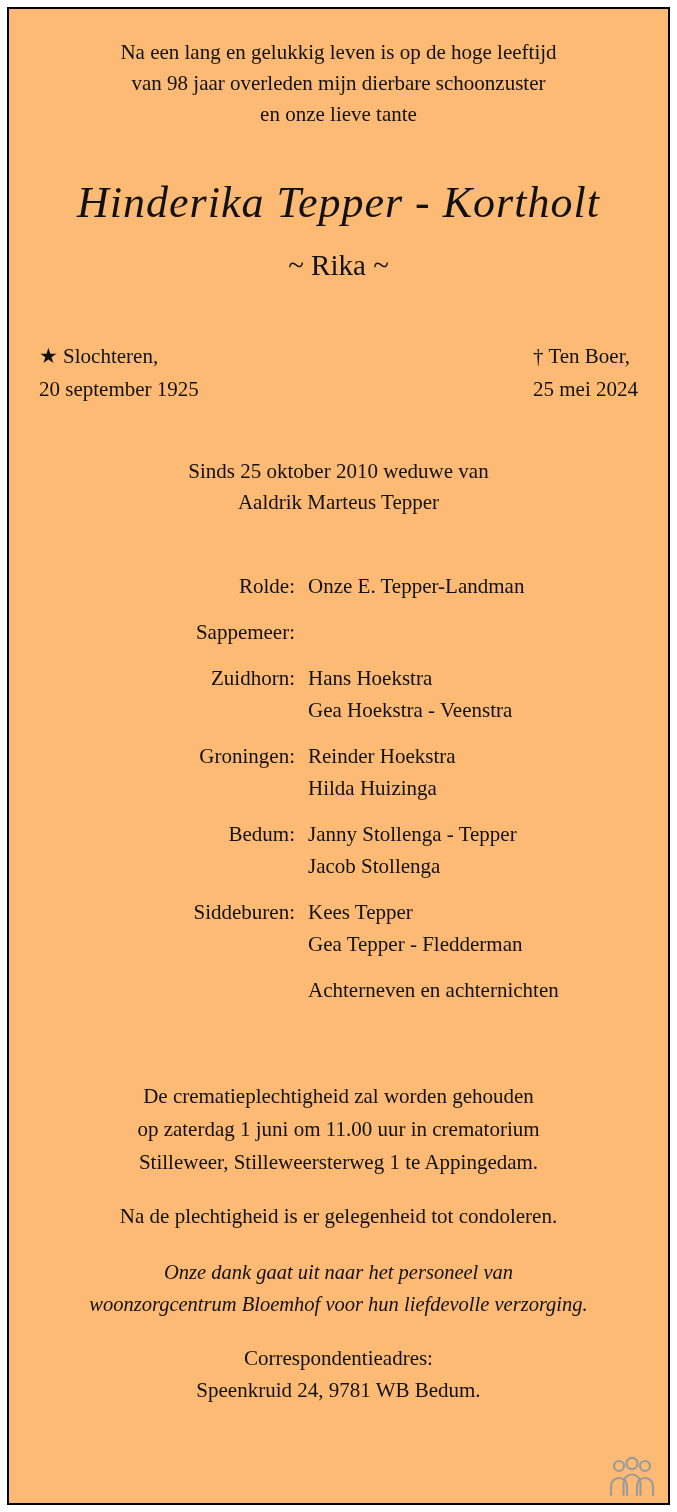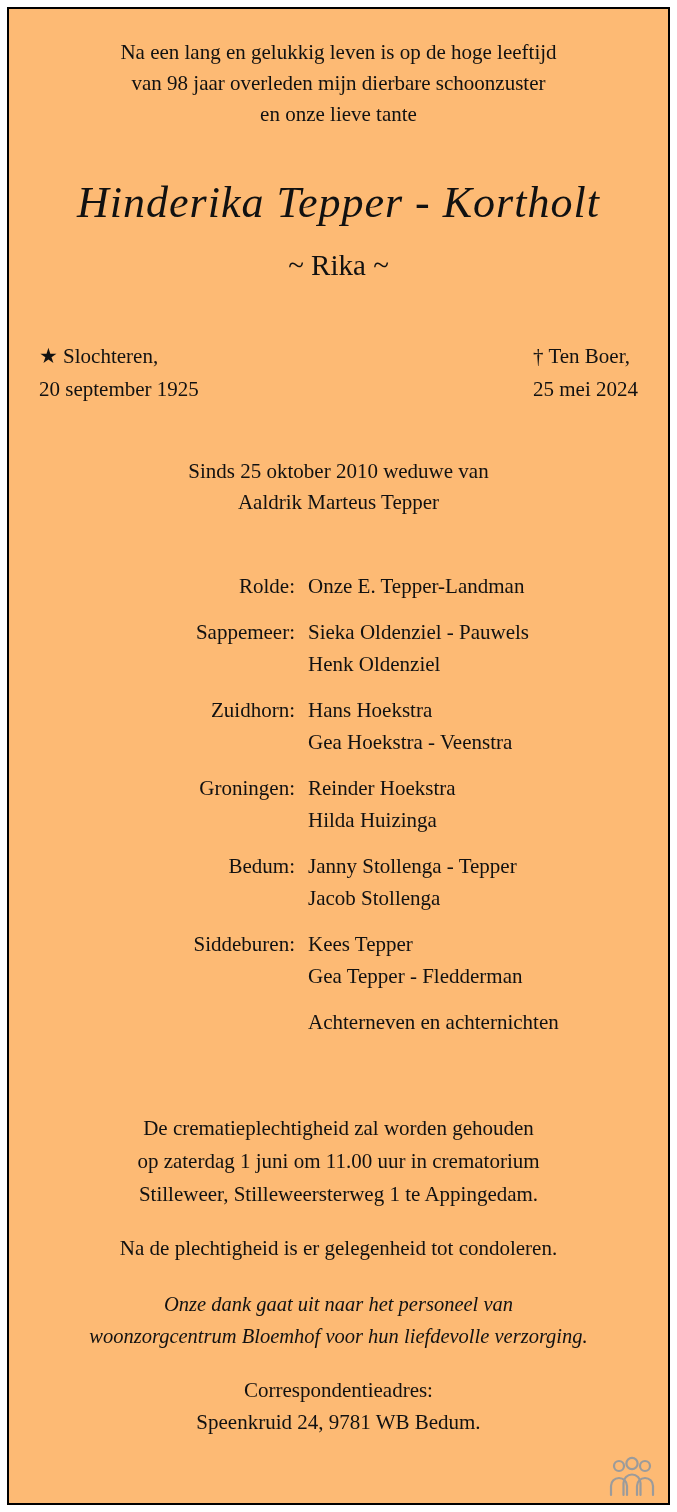--- a/index.html
+++ b/index.html
@@ -138,24 +138,20 @@
     <div class="rel-row">
       <div class="rel-place">Rolde:</div>
       <div class="rel-names">
         <div>Onze E. Tepper-Landman</div>
       </div>
     </div>
 
 
     <div class="rel-row">
       <div class="rel-place">Sappemeer:</div>
-      <div class="rel-names">
-        <div>Sieka Oldenziel - Pauwels</div>
-        <div>Henk Oldenziel</div>
-      </div>
     </div>
 
     <div class="rel-row">
       <div class="rel-place">Zuidhorn:</div>
       <div class="rel-names">
         <div>Hans Hoekstra</div>
         <div>Gea Hoekstra - Veenstra</div>
       </div>
     </div>
 

